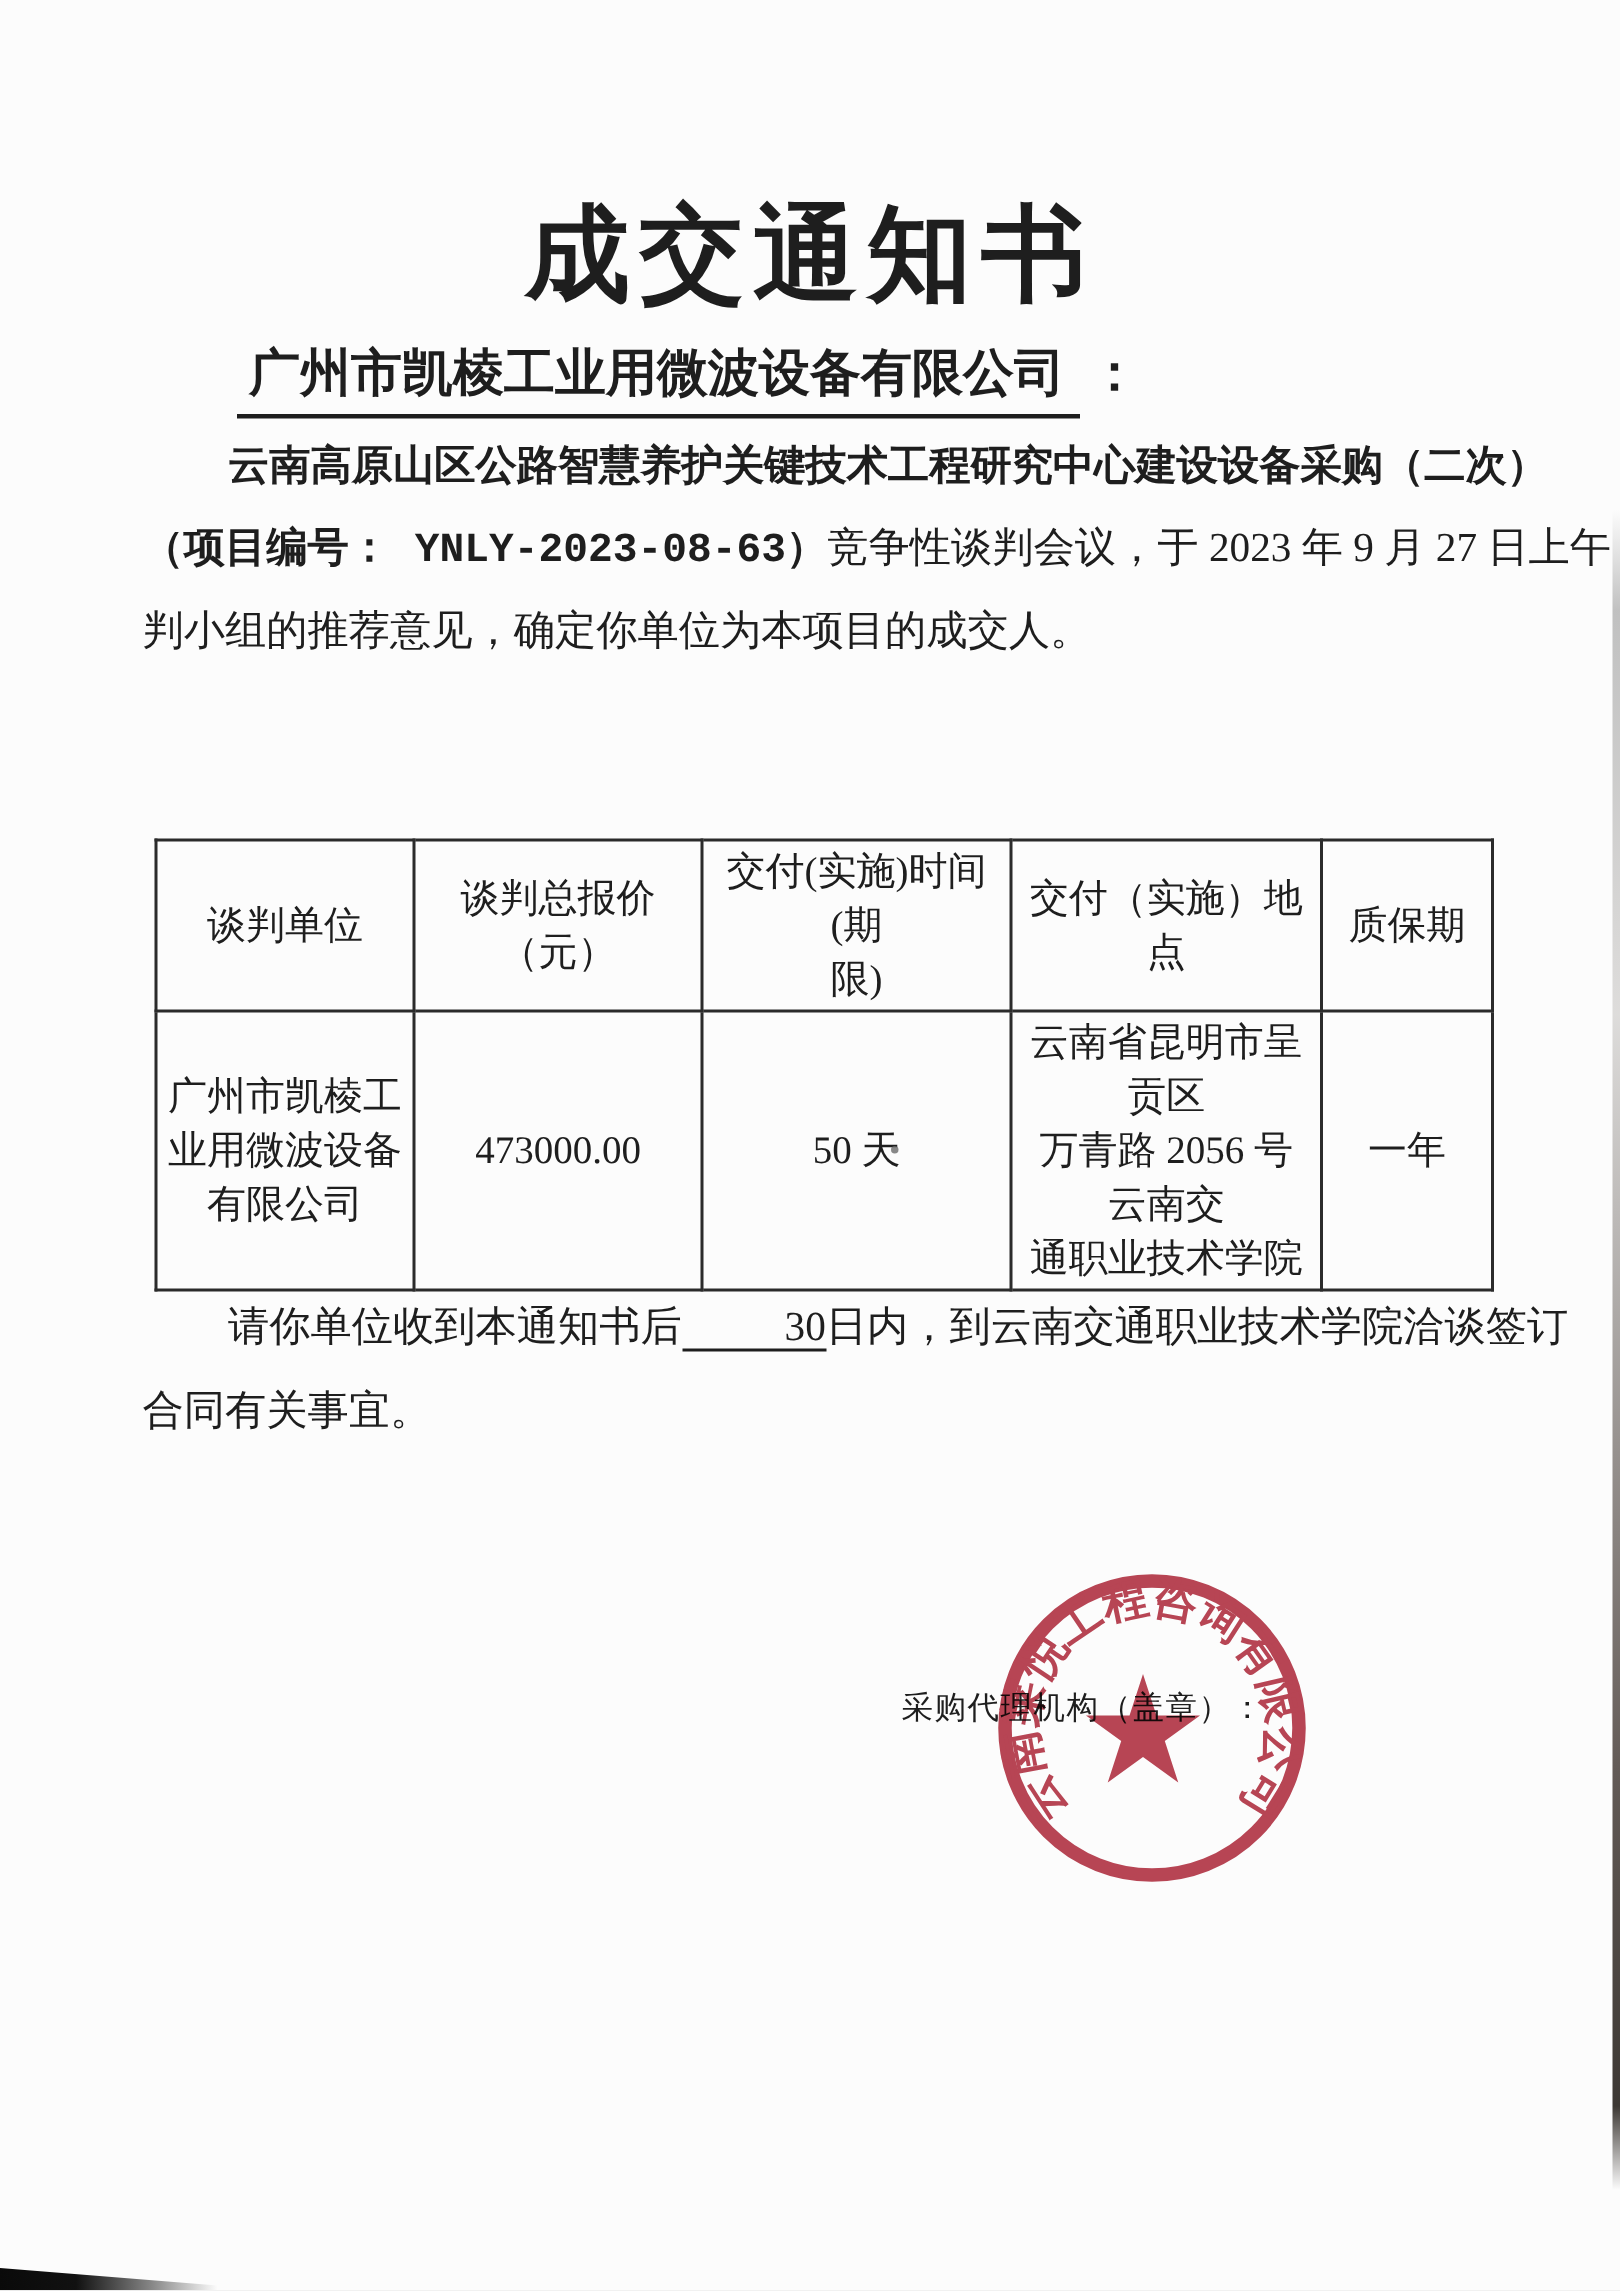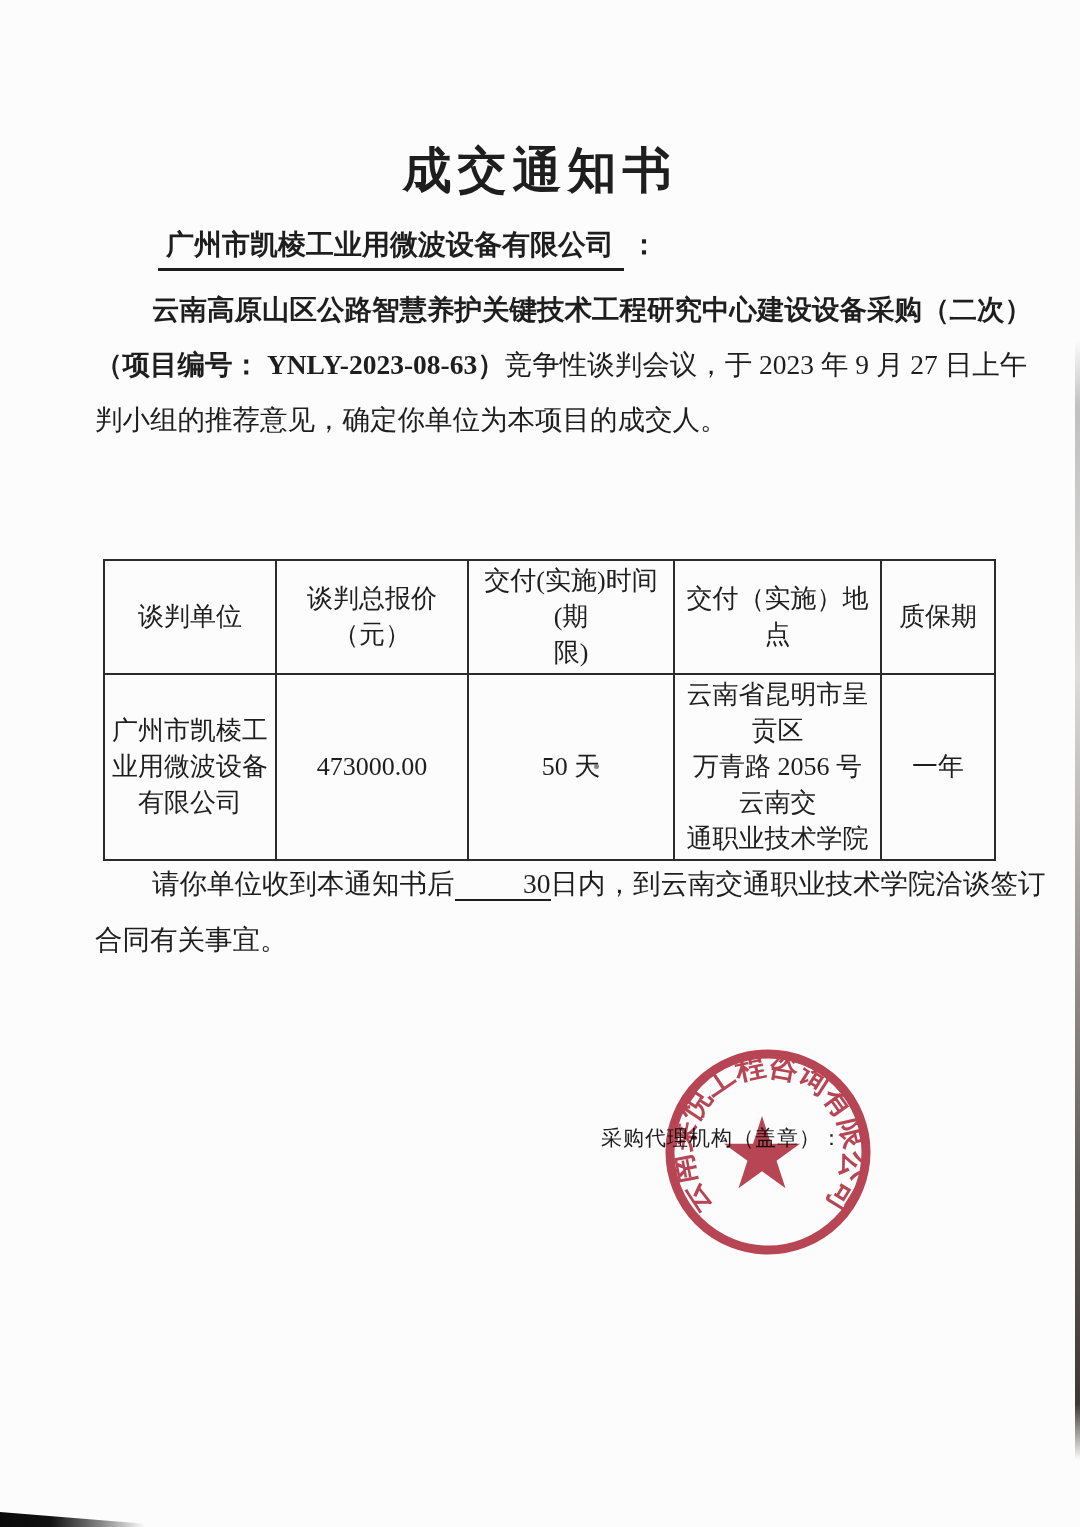--- a/index.html
+++ b/index.html
@@ -15,46 +15,46 @@
     width:1080px;height:1527px;
     background:#fcfcfc;
     overflow:hidden;
     color:var(--ink);
     font-family:var(--serif);
   }
   
   .doc-title{
     position:absolute;top:126px;left:0;width:100%;
     text-align:center;
-    font-size:49px;line-height:90px;
+    font-size:70px;line-height:90px;
     font-weight:900;
     letter-spacing:6px;
     font-family:var(--serif);
   }
   
   .addressee{
     position:absolute;left:158px;top:226px;
-    font-size:28px;font-weight:700;
+    font-size:34px;font-weight:700;
     font-family:var(--sans);
     text-align:center;
   }
   .addressee .name{
     display:inline-block;
     border-bottom:3px solid var(--ink);
     padding:0 10px 4px 8px;
   }
   .addressee .colon{margin-left:6px;}
   
   .para1{
     position:absolute;left:95px;top:282px;width:880px;
     font-size:27.5px;
   }
   .para1 .bline{height:55px;line-height:55px;white-space:nowrap;}
   .para1 .bline.indent{padding-left:57px;}
-  .para1 .b{font-weight:700;font-family:Liberation Serif, serif;}
+  .para1 .b{font-weight:700;font-family:Liberation Mono, monospace;}
   
   .award-table{
     position:absolute;left:103px;top:559px;
     border-collapse:collapse;
     table-layout:fixed;
     font-size:26px;
   }
   .award-table th,.award-table td{
     border:2px solid #2b2b2b;
     text-align:center;vertical-align:middle;

